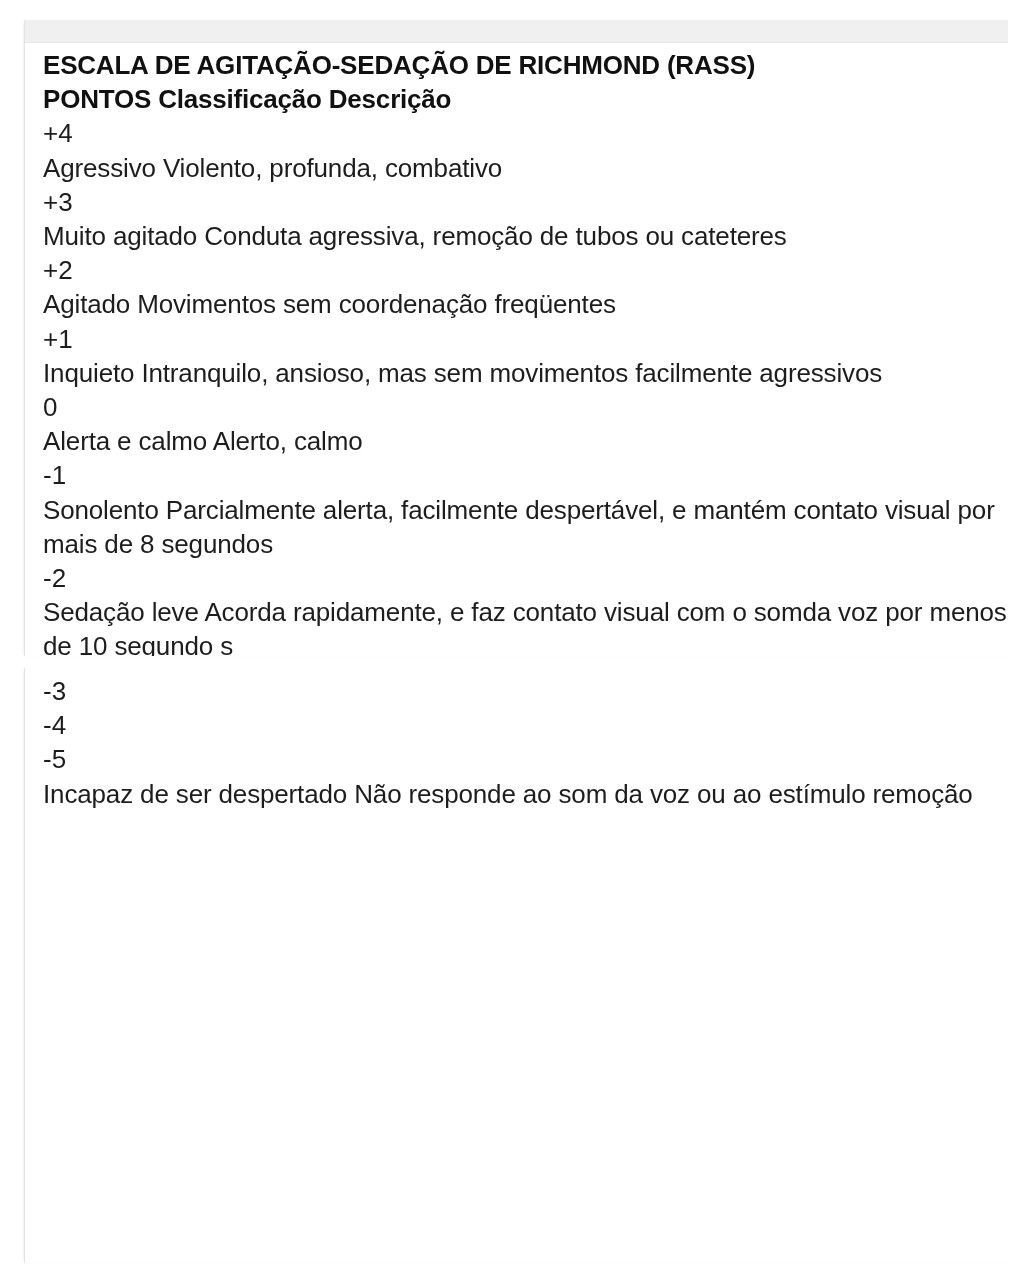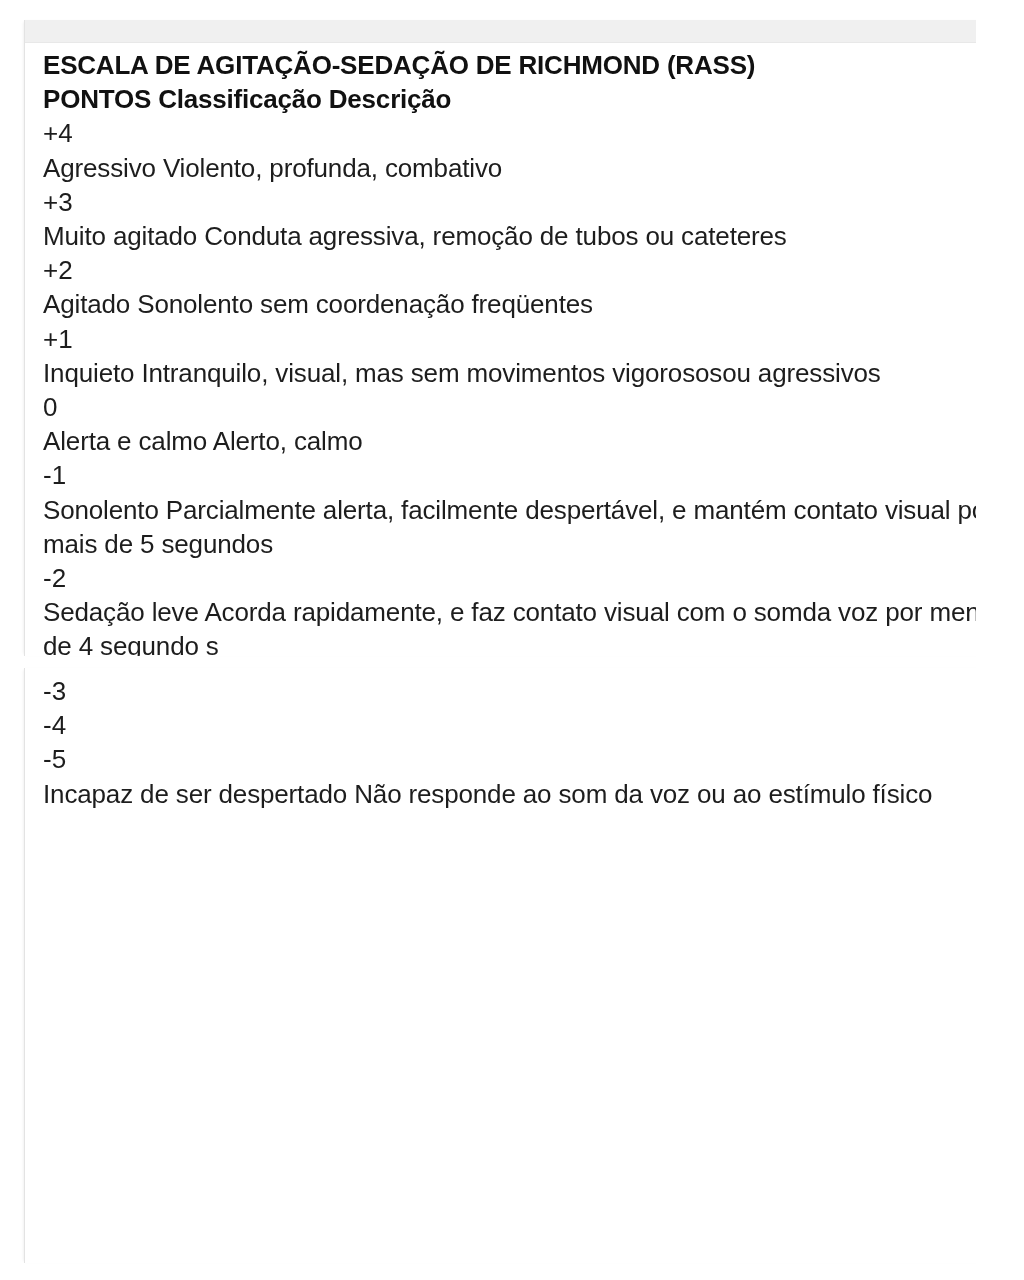--- a/index.html
+++ b/index.html
@@ -16,20 +16,21 @@
     -webkit-font-smoothing: antialiased;
   }
 
   #viewport {
     position: absolute;
     inset: 0;
     width: 976px;
     height: 1280px;
     overflow: hidden;
     background: #ffffff;
+    padding-left: 32px;
   }
 
   
   .page {
     position: absolute;
     background: #ffffff;
     overflow: hidden;
     box-sizing: border-box;
     border-left: 1px solid #e3e3e3;
     box-shadow: -2px 0 3px -2px rgba(0,0,0,0.10);
@@ -103,34 +104,34 @@
   <div class="page page-1">
     <div class="page-header-band"></div>
     <div class="page-body">
         <p class="doc-line bold">ESCALA DE AGITAÇÃO-SEDAÇÃO DE RICHMOND (RASS)</p>
         <p class="doc-line bold">PONTOS Classificação Descrição</p>
         <p class="doc-line score">+4</p>
         <p class="doc-line desc">Agressivo Violento, profunda, combativo</p>
         <p class="doc-line score">+3</p>
         <p class="doc-line desc">Muito agitado Conduta agressiva, remoção de tubos ou cateteres</p>
         <p class="doc-line score">+2</p>
-        <p class="doc-line desc">Agitado Sonolento sem coordenação freqüentes</p>
+        <p class="doc-line desc">Agitado Movimentos sem coordenação freqüentes</p>
         <p class="doc-line score">+1</p>
-        <p class="doc-line desc">Inquieto Intranquilo, visual, mas sem movimentos vigorososou agressivos</p>
+        <p class="doc-line desc">Inquieto Intranquilo, ansioso, mas sem movimentos facilmente agressivos</p>
         <p class="doc-line score">0</p>
         <p class="doc-line desc">Alerta e calmo Alerto, calmo</p>
         <p class="doc-line score">-1</p>
-        <p class="doc-line desc">Sonolento Parcialmente alerta, facilmente despertável, e mantém contato visual por mais de 5 segundos</p>
+        <p class="doc-line desc">Sonolento Parcialmente alerta, facilmente despertável, e mantém contato visual por mais de 8 segundos</p>
         <p class="doc-line score">-2</p>
-        <p class="doc-line desc">Sedação leve Acorda rapidamente, e faz contato visual com o somda voz por menos de 4 segundo s</p>
+        <p class="doc-line desc">Sedação leve Acorda rapidamente, e faz contato visual com o somda voz por menos de 10 segundo s</p>
       </div>
   </div>
 
   <div class="page page-2">
     <div class="page-body">
         <p class="doc-line score">-3</p>
         <p class="doc-line score">-4</p>
         <p class="doc-line score">-5</p>
-        <p class="doc-line desc">Incapaz de ser despertado Não responde ao som da voz ou ao estímulo físico</p>
+        <p class="doc-line desc">Incapaz de ser despertado Não responde ao som da voz ou ao estímulo remoção</p>
       </div>
   </div>
 
 </div>
 
 </body></html>

